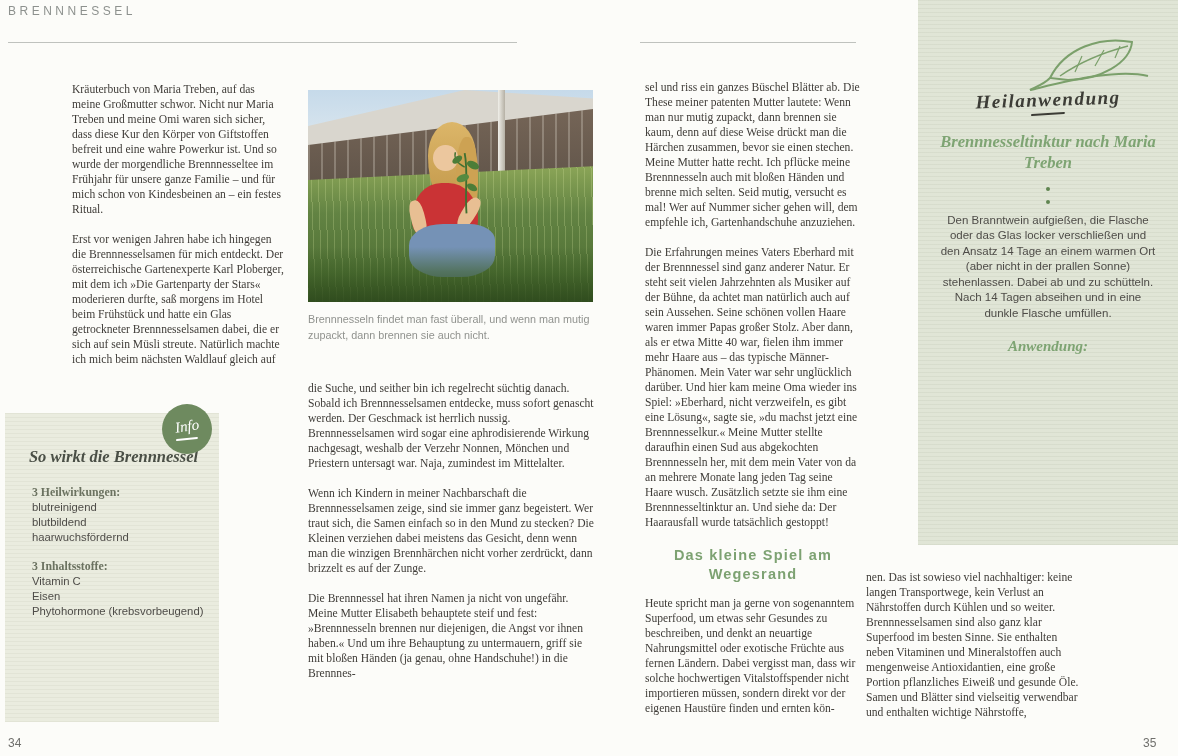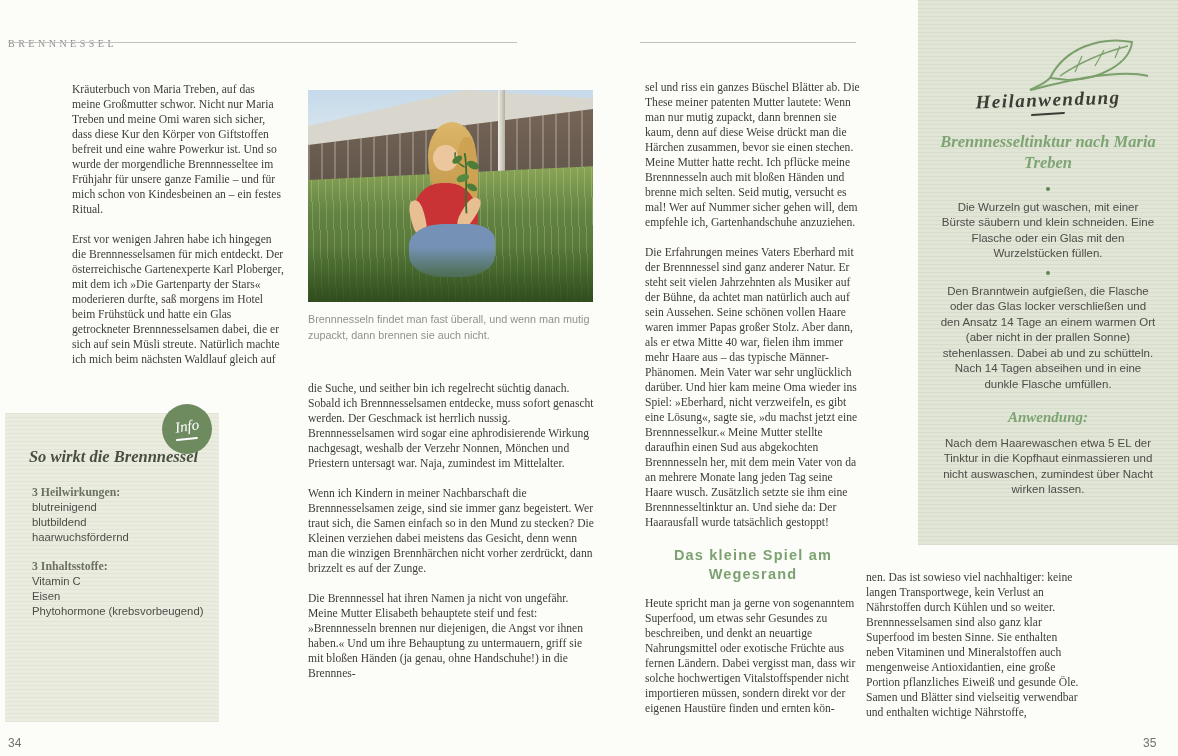--- a/index.html
+++ b/index.html
@@ -6,23 +6,23 @@
   body{
     width:1178px;height:756px;position:relative;overflow:hidden;
     background:#fcfcf9;
     font-family:"Liberation Serif", serif;
     color:#3f3c38;
   }
   .abs{position:absolute;}
 
   
   .book-header{
-    left:8px;top:38px;
-    font-family:Liberation Serif, serif;
-    font-size:10px;letter-spacing:3.5px;color:#8d918e;
+    left:8px;top:4px;
+    font-family:Liberation Sans, sans-serif;
+    font-size:12px;letter-spacing:3.5px;color:#8d918e;
   }
   .rule{height:1px;background:#bfc2be;top:42px;}
   .rule-left{left:8px;width:509px;}
   .rule-right{left:640px;width:216px;}
 
   
   .col{font-size:11.6px;line-height:15px;text-align:left;}
   .col p{margin:0 0 15px 0;}
   .col1{left:72px;top:82px;width:214px;}
   .col2{left:308px;top:352px;width:286px;margin-top:29px;}
@@ -182,25 +182,23 @@
 
 <div class="abs col col4">
   <p>nen. Das ist sowieso viel nachhaltiger: keine langen Transportwege, kein Verlust an Nährstoffen durch Kühlen und so weiter. Brennnesselsamen sind also ganz klar Superfood im besten Sinne. Sie enthalten neben Vitaminen und Mineralstoffen auch mengenweise Antioxidantien, eine große Portion pflanzliches Eiweiß und gesunde Öle. Samen und Blätter sind vielseitig verwendbar und enthalten wichtige Nährstoffe,</p>
 </div>
 
 <div class="abs sidebar">
   <div class="script-label">Heilanwendung</div>
   <div class="script-underline"></div>
   <div class="sb-title">Brennnesseltinktur nach Maria Treben</div>
   <div class="sb-dot"></div>
-  <div class="sb-step">Die Wurzeln gut waschen, mit einer Bürste säubern und klein schneiden. Eine Flasche oder ein Glas mit den Wurzelstücken füllen.</div>
   <div class="sb-dot"></div>
   <div class="sb-step">Den Branntwein aufgießen, die Flasche oder das Glas locker verschließen und den Ansatz 14 Tage an einem warmen Ort (aber nicht in der prallen Sonne) stehenlassen. Dabei ab und zu schütteln. Nach 14 Tagen abseihen und in eine dunkle Flasche umfüllen.</div>
   <div class="sb-app-head">Anwendung:</div>
-  <div class="sb-step">Nach dem Haarewaschen etwa 5 EL der Tinktur in die Kopfhaut einmassieren und nicht auswaschen, zumindest über Nacht wirken lassen.</div>
 </div>
 <div class="abs leaf-sketch">
   <svg viewBox="0 0 135 70" width="135" height="70">
     <path d="M10 62 C 40 55, 95 40, 128 48" stroke="#7ba06b" stroke-width="2" fill="none"></path>
     <path d="M30 50 C 45 20, 80 8, 112 14 C 110 35, 80 52, 48 52 Z" stroke="#7ba06b" stroke-width="2" fill="none"></path>
     <path d="M40 48 C 60 34, 85 24, 108 18" stroke="#7ba06b" stroke-width="1.5" fill="none"></path>
     <path d="M55 44 L 62 28 M75 38 L 84 22 M95 30 L 100 18" stroke="#7ba06b" stroke-width="1.2" fill="none"></path>
     <path d="M10 62 C 18 58, 24 56, 30 50" stroke="#7ba06b" stroke-width="2" fill="none"></path>
   </svg>
 </div>

